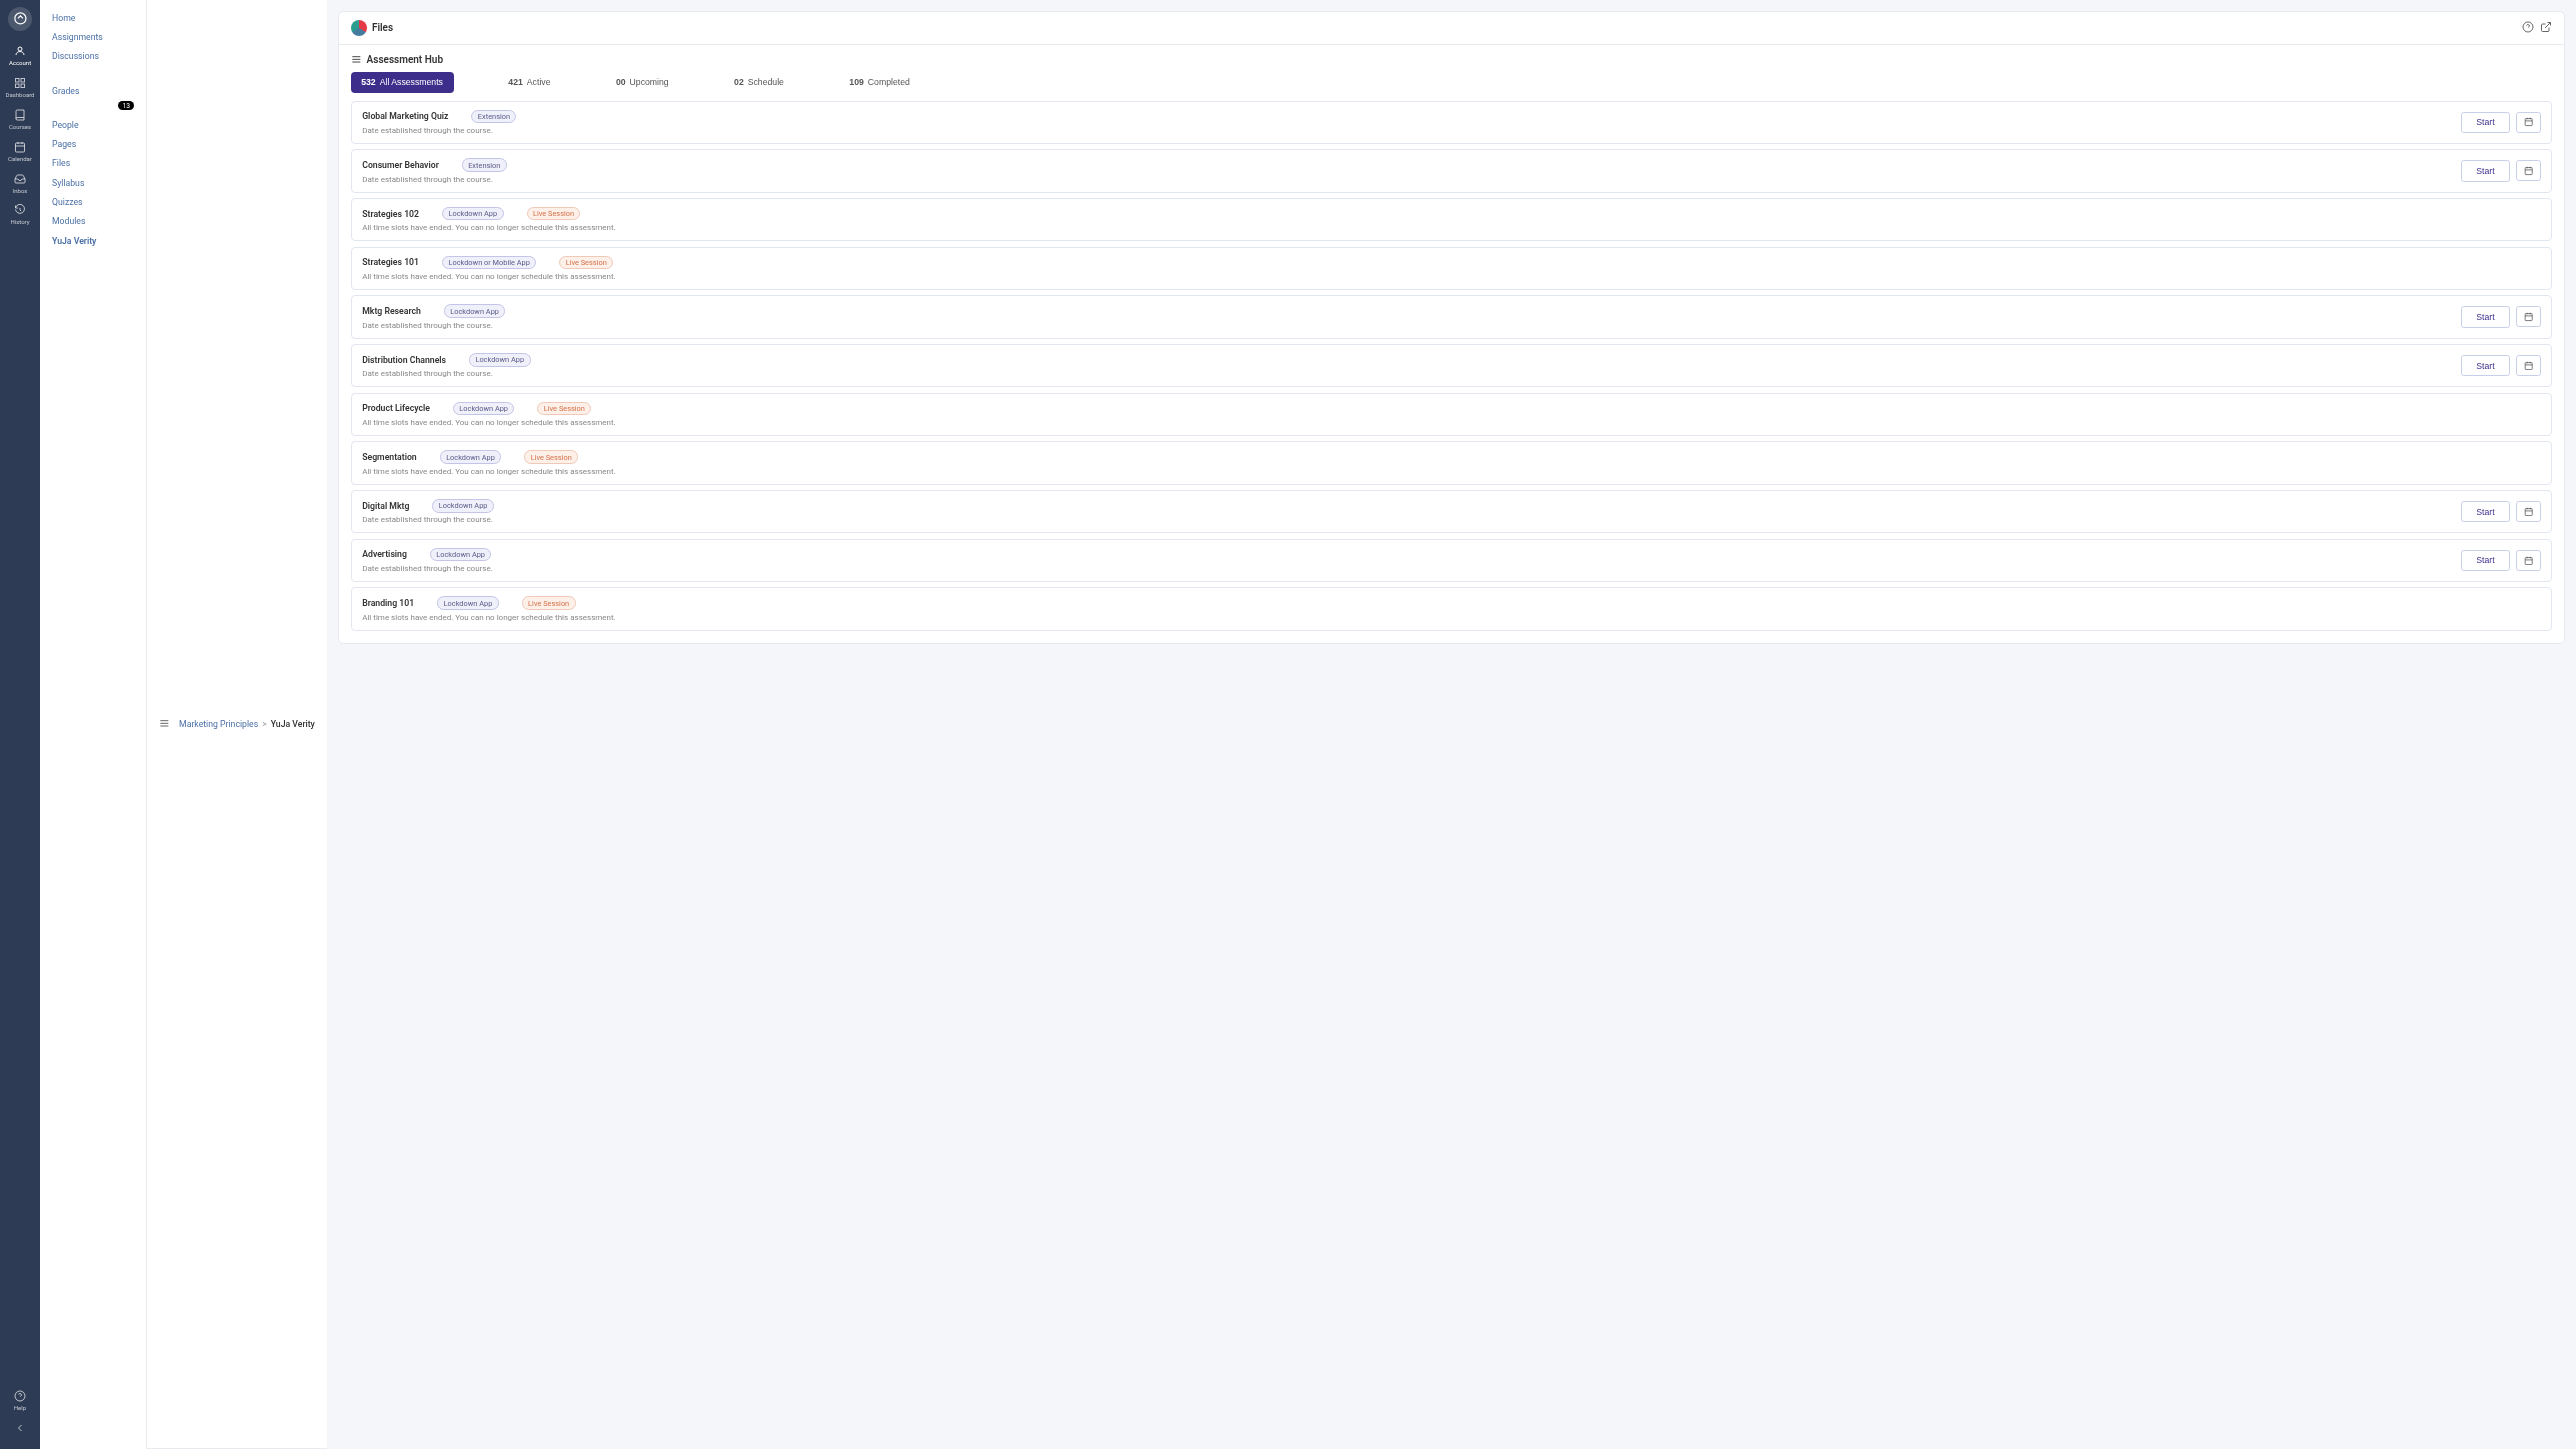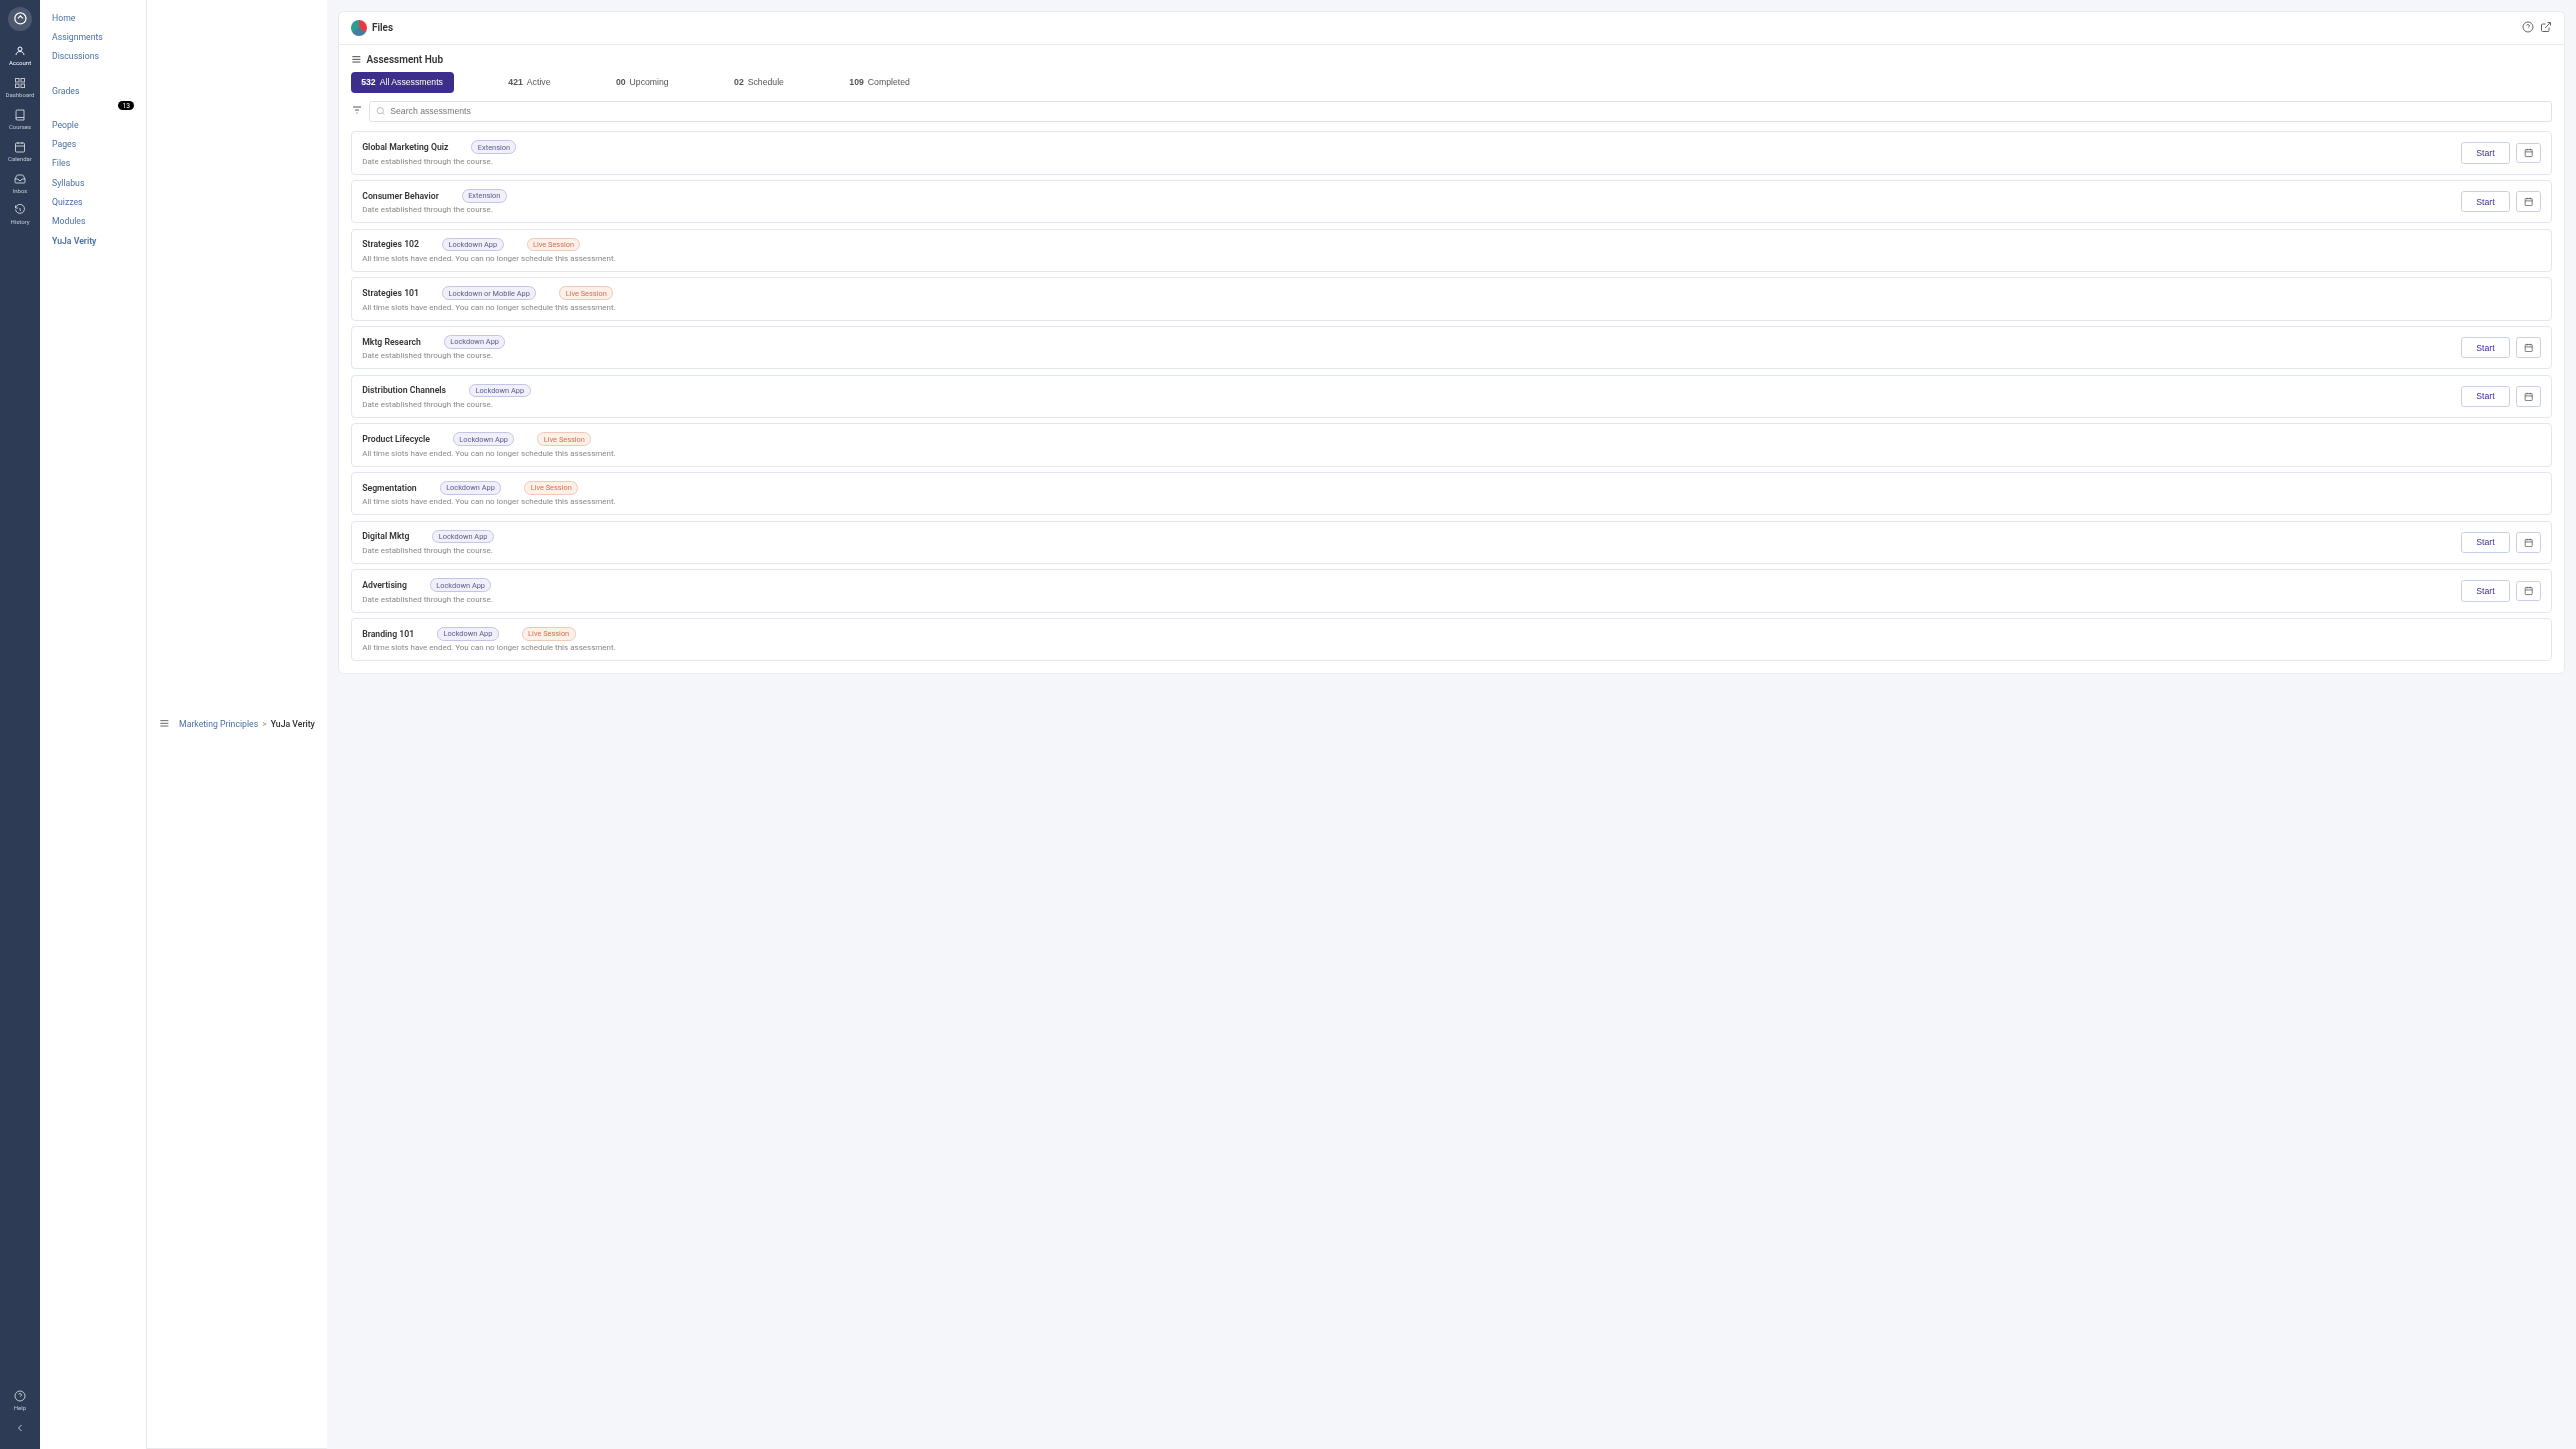--- a/index.html
+++ b/index.html
@@ -423,36 +423,20 @@
           <span class="tab-count-badge">02</span>
           <span class="tab-label">Schedule</span>
         </button>
         <button class="tab-btn">
           <span class="tab-count-badge">109</span>
           <span class="tab-label">Completed</span>
         </button>
       </div>
 
 
-      <div class="search-row">
-        <span class="filter-icon">
-          <svg width="12" height="12" viewBox="0 0 24 24" fill="none" stroke="#555" stroke-width="2">
-            <line x1="4" y1="6" x2="20" y2="6"></line>
-              <line x1="8" y1="12" x2="16" y2="12"></line>
-              <line x1="11" y1="18" x2="13" y2="18"></line>
-          </svg>
-        </span>
-        <div class="search-input-wrap">
-          <svg viewBox="0 0 24 24" fill="none" stroke="#aaa" stroke-width="2">
-            <circle cx="11" cy="11" r="8"></circle>
-              <line x1="21" y1="21" x2="16.65" y2="16.65"></line>
-          </svg>
-          <input type="text" class="search-input" placeholder="Search assessments" style="">
-        </div>
-      </div>
 
       <div class="assessment-list" id="assessment-list">
       <div class="assessment-item">
       <div class="assessment-left">
         <div class="assessment-title-row">
           <span class="assessment-name">Global Marketing Quiz</span>
           <span class="tag tag-extension">Extension</span>
         </div>
         <div class="assessment-subtitle">Date established through the course.</div>
       </div>

